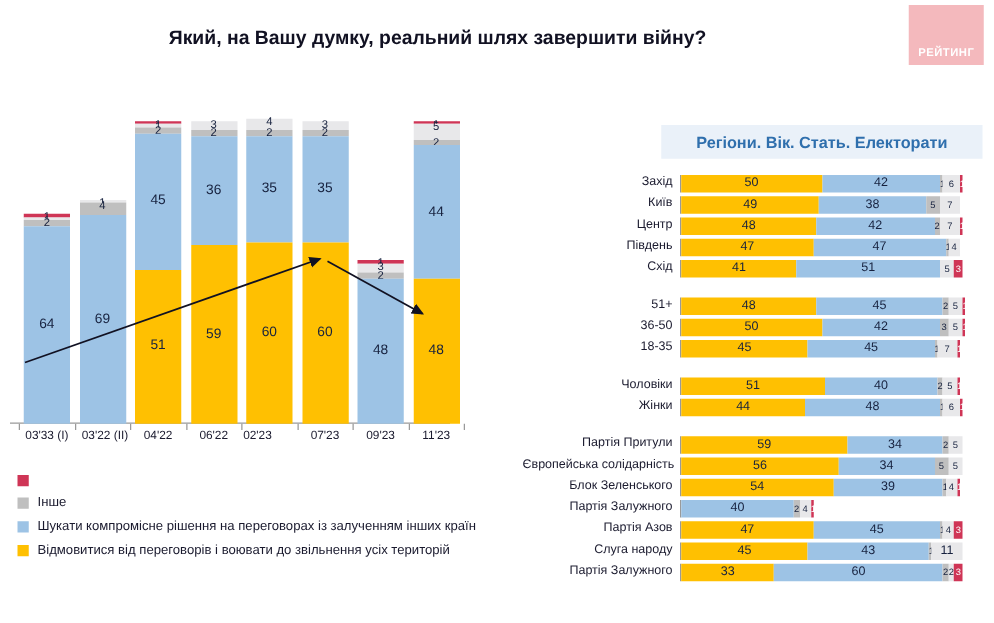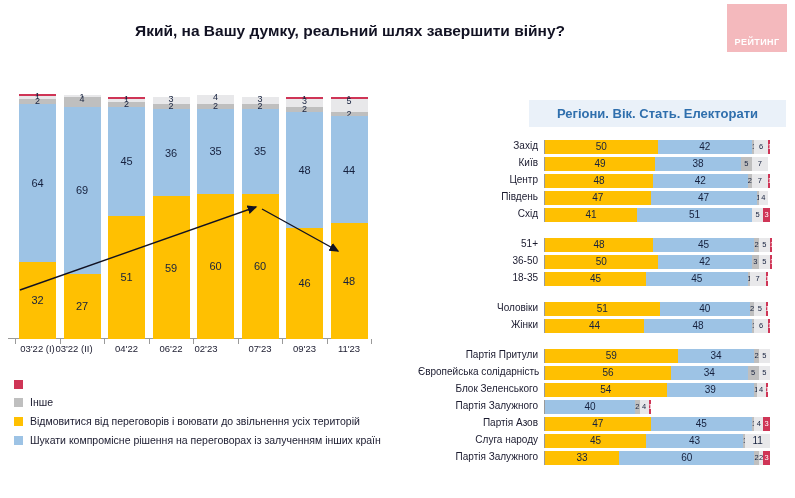--- a/index.html
+++ b/index.html
@@ -116,45 +116,39 @@
         </div>
         <div class="seg s-lgrey tiny" style="height: 2.42px;">
           <span style="top: -2px; transform: none; color: rgb(22, 33, 62);">1</span>
         </div>
         <div class="seg s-grey tiny" style="height: 4.84px;">
           <span style="top: -2px; transform: none; color: rgb(22, 33, 62);">2</span>
         </div>
         <div class="seg s-blue" style="height: 158px;">
           <span>64</span>
         </div>
-        <div class="seg s-yellow" style="height: 77.44px;">
-          <span>32</span>
-        </div>
       </div>
     </div>
     <div class="tickmark" style="left: 7px;"></div>
-    <div class="xlab" style="left: -0.5px;">03'22 (I)</div>
+    <div class="xlab" style="left: -0.5px;">03'33 (I)</div>
     <div class="col" style="left: 55.5px;">
       <div class="stack">
         <div class="seg s-lgrey tiny" style="height: 2.42px;">
           <span style="top: -2px; transform: none; color: rgb(22, 33, 62);">1</span>
         </div>
         <div class="seg s-grey tiny" style="height: 9.68px;">
           <span style="top: -2px; transform: none; color: rgb(22, 33, 62);">4</span>
         </div>
         <div class="seg s-blue" style="height: 166.98px;">
           <span>69</span>
         </div>
-        <div class="seg s-yellow" style="height: 65.34px;">
-          <span>27</span>
-        </div>
       </div>
     </div>
     <div class="tickmark" style="left: 51.5px;"></div>
-    <div class="xlab" style="left: 36px;">03'22 (II)</div>
+    <div class="xlab" style="left: 46px;">03'22 (II)</div>
     <div class="col" style="left: 100px;">
       <div class="stack">
         <div class="seg s-red tiny" style="height: 2.42px;">
           <span style="top: -2px; transform: none; color: rgb(22, 33, 62);">1</span>
         </div>
         <div class="seg s-lgrey tiny" style="height: 2.42px;">
           <span style="top: -2px; transform: none; color: rgb(22, 33, 62);">1</span>
         </div>
         <div class="seg s-grey tiny" style="height: 4.84px;">
           <span style="top: -2px; transform: none; color: rgb(22, 33, 62);">2</span>
@@ -229,23 +223,20 @@
           <span style="top: -2px; transform: none; color: rgb(22, 33, 62);">1</span>
         </div>
         <div class="seg s-lgrey tiny" style="height: 7.26px;">
           <span style="top: -2px; transform: none; color: rgb(22, 33, 62);">3</span>
         </div>
         <div class="seg s-grey tiny" style="height: 4.84px;">
           <span style="top: -2px; transform: none; color: rgb(22, 33, 62);">2</span>
         </div>
         <div class="seg s-blue" style="height: 116.16px;">
           <span>48</span>
-        </div>
-        <div class="seg s-yellow" style="height: 111.32px;">
-          <span>46</span>
         </div>
       </div>
     </div>
     <div class="tickmark" style="left: 274px;"></div>
     <div class="xlab" style="left: 266.5px;">09'23</div>
     <div class="col" style="left: 322.5px;">
       <div class="stack">
         <div class="seg s-red tiny" style="height: 2.42px;">
           <span style="top: -2px; transform: none; color: rgb(22, 33, 62);">1</span>
         </div>
@@ -279,26 +270,26 @@
 
 <div id="legend">
     <div class="lg-row">
       <div class="lg-sw" style="background: rgb(207, 53, 86);"></div>
     </div>
     <div class="lg-row">
       <div class="lg-sw" style="background: rgb(191, 191, 191);"></div>
       <div class="lg-tx">Інше</div>
     </div>
     <div class="lg-row">
+      <div class="lg-sw" style="background: rgb(157, 195, 229);"></div>
+      <div class="lg-tx">Шукати компромісне рішення на переговорах із залученням інших країн</div>
+    </div>
+    <div class="lg-row">
       <div class="lg-sw" style="background: rgb(255, 192, 1);"></div>
       <div class="lg-tx">Відмовитися від переговорів і воювати до звільнення усіх територій</div>
-    </div>
-    <div class="lg-row">
-      <div class="lg-sw" style="background: rgb(157, 195, 229);"></div>
-      <div class="lg-tx">Шукати компромісне рішення на переговорах із залученням інших країн</div>
     </div>
   </div>
 
 <div id="panel-head">
   <div class="ph-text">Регіони. Вік. Стать. Електорати</div>
 </div>
 <div id="right-chart">
     <div class="grp">
       <div class="brow">
         <div class="brow-label">Захід</div>

